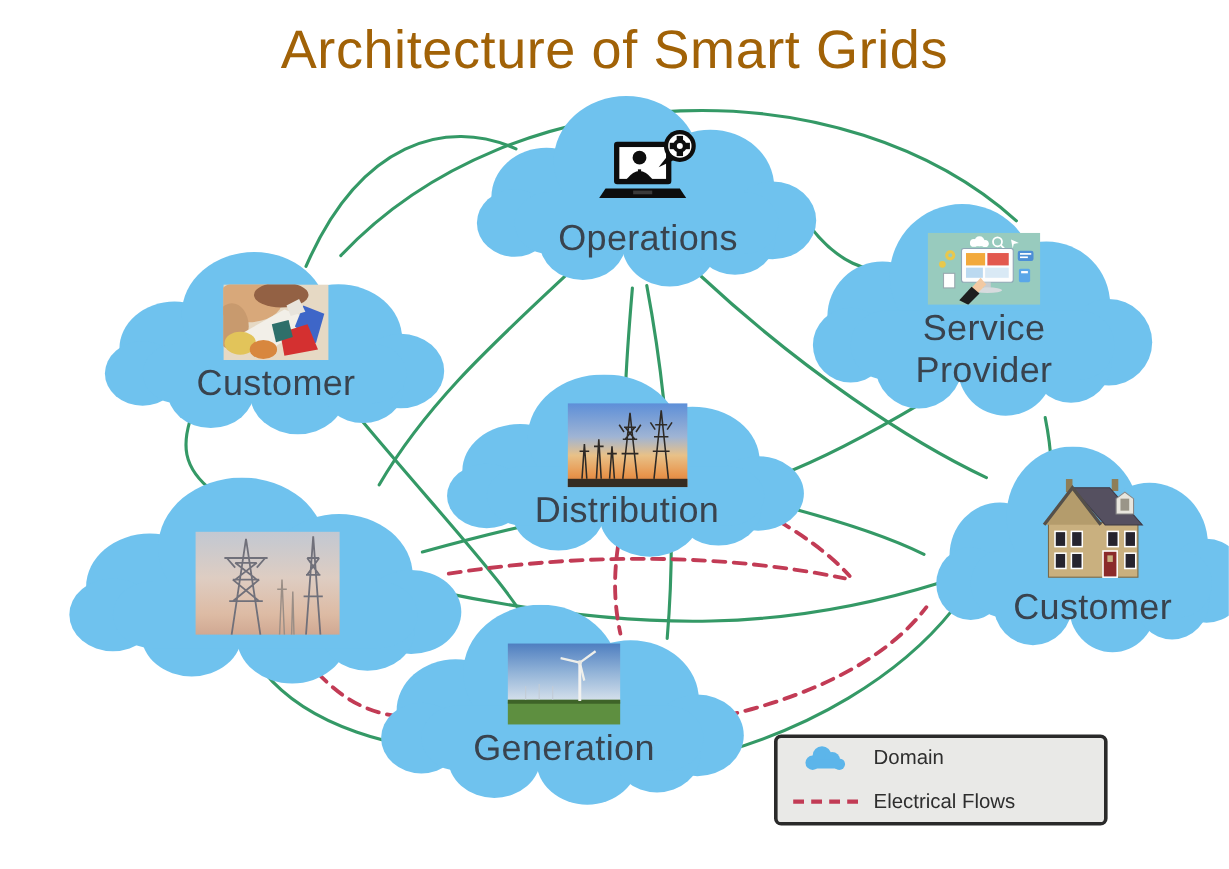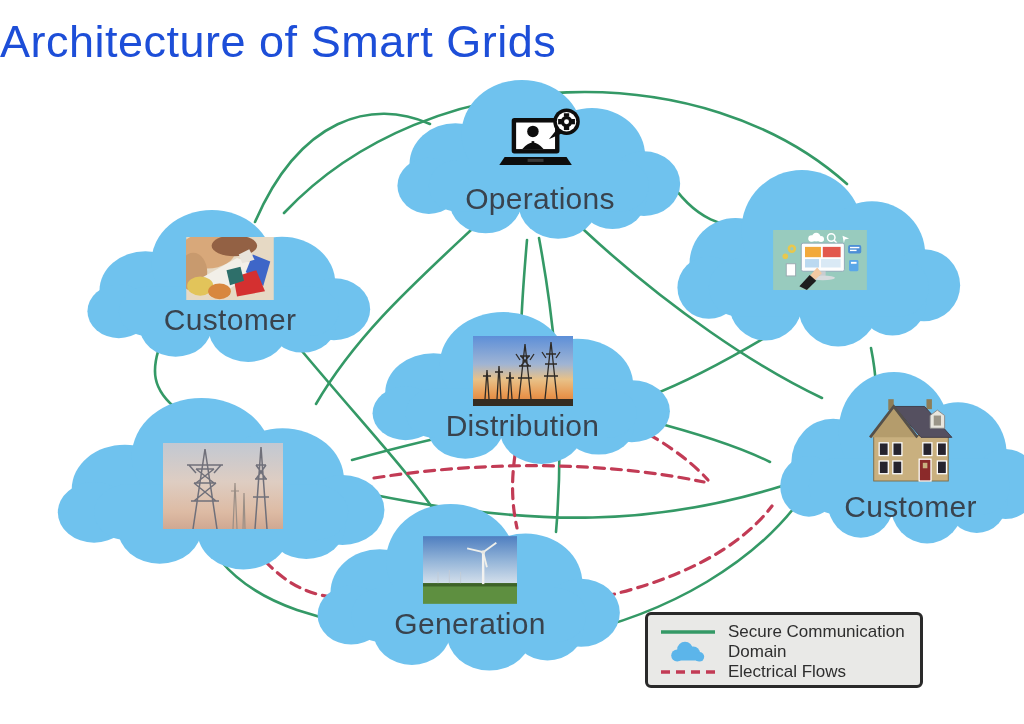--- a/index.html
+++ b/index.html
@@ -1,22 +1,22 @@
 <!DOCTYPE html>
 <html><head>
 <meta charset="utf-8">
 <style>
   html,body{margin:0;padding:0;}
   body{
     width:1024px;height:724px;position:relative;overflow:hidden;
     background:#ffffff;font-family:"Liberation Sans",sans-serif;
   }
   .title{
-    position:absolute;top:16px;left:0;width:100%;
-    font-size:45px;font-weight:500;color:#1d4ed8;letter-spacing:.5px;z-index:4;
+    position:absolute;top:16px;left:0;width:100%;text-align:center;
+    font-size:45px;font-weight:500;color:#a16207;letter-spacing:.5px;z-index:4;
   }
   #lines{position:absolute;left:0;top:0;z-index:1;}
   .cloud{position:absolute;z-index:2;}
   .cloud-bg{position:absolute;left:0;top:0;width:100%;height:100%;}
   .cloud-content{
     position:absolute;left:0;top:0;right:0;bottom:0;z-index:1;
     display:flex;flex-direction:column;align-items:center;justify-content:center;gap:3px;
   }
   .cloud-label{
     font-size:30px;color:#39434e;text-align:center;line-height:1.15;letter-spacing:.3px;
@@ -144,20 +144,21 @@
           <ellipse cx="53" cy="51" rx="13" ry="2.5" fill="#d7dbde"></ellipse>
           <rect x="80" y="16" width="14" height="9" rx="2" fill="#4d8fd6"></rect>
           <rect x="82" y="18" width="10" height="1.5" fill="#ffffff"></rect>
             <rect x="82" y="21" width="7" height="1.5" fill="#ffffff"></rect>
           <rect x="81" y="32" width="10" height="12" rx="1.5" fill="#5aa7e8"></rect>
           <rect x="83" y="34" width="6" height="2" fill="#ffffff"></rect>
           <polygon points="38,50 47,40 52,46 43,55" fill="#f2c9a2"></polygon>
           <polygon points="28,60 39,48 46,54 36,64" fill="#1e1e1e"></polygon>
         </svg>
       </div>
+      <div class="cloud-label label-narrow">Service Provider</div>
     </div>
   </div>
 
   <div class="cloud" style="left:85px;top:210px;width:290px;height:155px">
     <svg class="cloud-bg" viewBox="0 0 240 150" preserveAspectRatio="none">
         <use href="#cloudShape" fill="#6FC2EE"></use>
       </svg>
     <div class="cloud-content">
       <div class="icon">
         <svg width="88" height="63" viewBox="0 0 100 72">
@@ -299,28 +300,20 @@
           <circle cx="64" cy="17" r="2" fill="#e8e8e4"></circle>
         </svg>
       </div>
       <div class="cloud-label">Generation</div>
     </div>
   </div>
 
   <div class="legend">
     <div class="legend-row">
       <span class="legend-swatch">
-        <svg width="56" height="6">
-            <line x1="1" y1="3" x2="55" y2="3" stroke="#349966" stroke-width="3.4"></line>
-          </svg>
-      </span>
-      <span class="legend-label">Secure Communication</span>
-    </div>
-    <div class="legend-row">
-      <span class="legend-swatch">
         <svg width="40" height="24" viewBox="0 0 64 40">
           <g fill="#5cb5ea">
             <circle cx="14" cy="26" r="10"></circle>
               <circle cx="27" cy="16" r="13"></circle>
               <circle cx="41" cy="22" r="11"></circle>
             <circle cx="51" cy="28" r="8"></circle>
               <rect x="8" y="22" width="46" height="12" rx="6"></rect>
           </g>
         </svg>
       </span>

